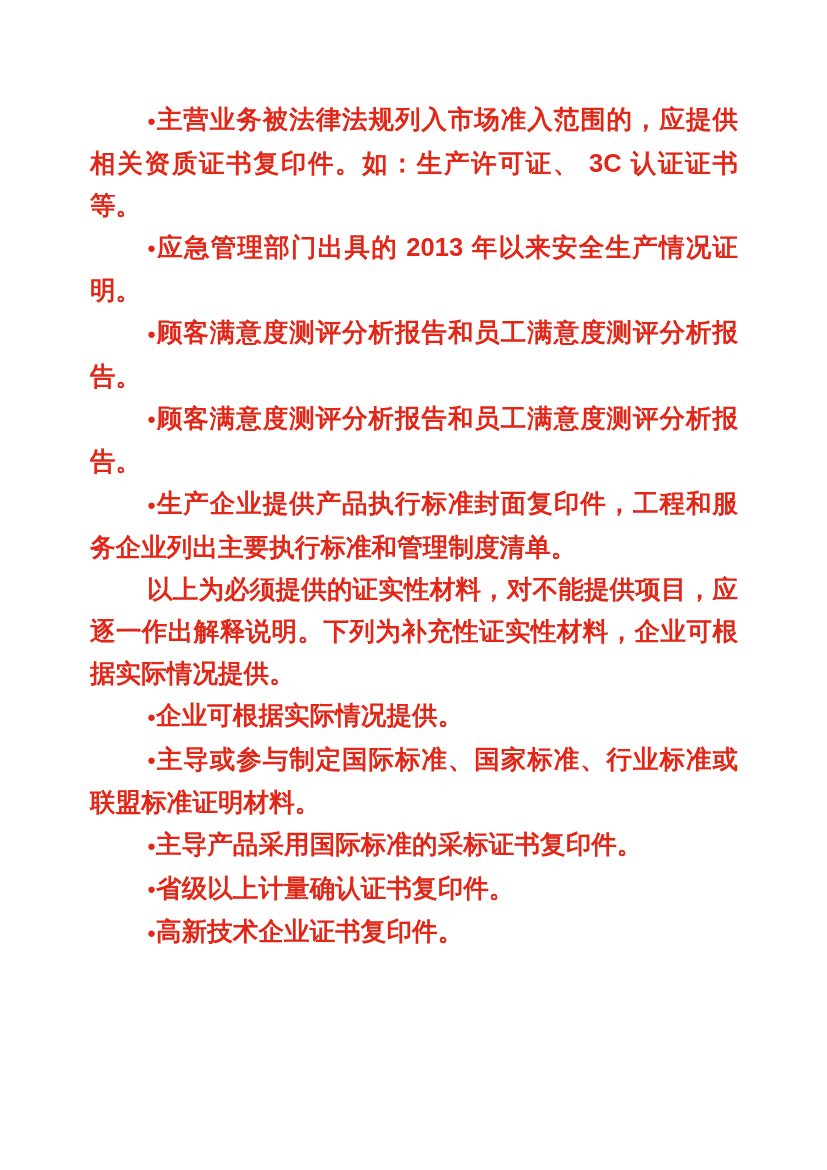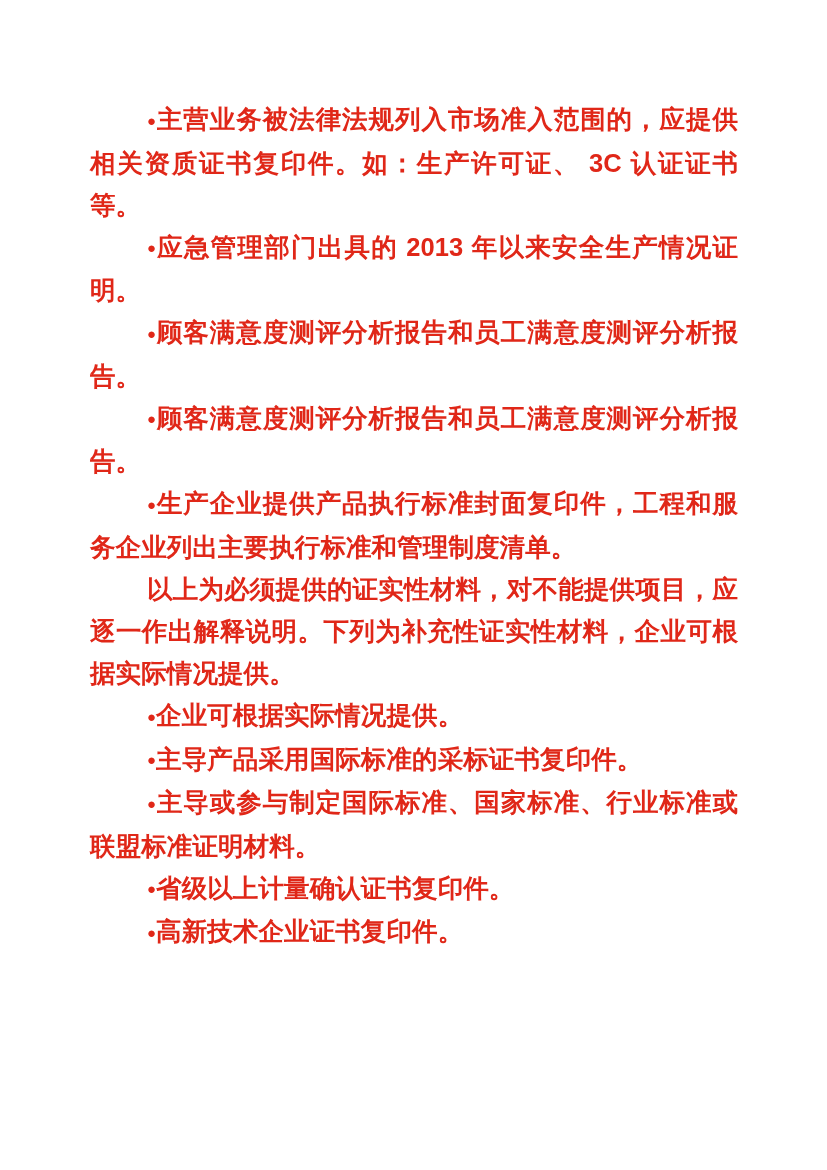--- a/index.html
+++ b/index.html
@@ -73,22 +73,22 @@
 <div class="page">
 
   <div class="doc-body">
     <p class="para bullet">主营业务被法律法规列入市场准入范围的，应提供相关资质证书复印件。如：生产许可证、 3C 认证证书等。</p>
     <p class="para bullet">应急管理部门出具的 2013 年以来安全生产情况证明。</p>
     <p class="para bullet">顾客满意度测评分析报告和员工满意度测评分析报告。</p>
     <p class="para bullet">顾客满意度测评分析报告和员工满意度测评分析报告。</p>
     <p class="para bullet">生产企业提供产品执行标准封面复印件，工程和服务企业列出主要执行标准和管理制度清单。</p>
     <p class="para indent">以上为必须提供的证实性材料，对不能提供项目，应逐一作出解释说明。下列为补充性证实性材料，企业可根据实际情况提供。</p>
     <p class="para bullet">企业可根据实际情况提供。</p>
+    <p class="para bullet">主导或参与制定国际标准、国家标准、行业标准或联盟标准证明材料。</p>
     <p class="para bullet">主导产品采用国际标准的采标证书复印件。</p>
-    <p class="para bullet">主导或参与制定国际标准、国家标准、行业标准或联盟标准证明材料。</p>
     <p class="para bullet">省级以上计量确认证书复印件。</p>
     <p class="para bullet">高新技术企业证书复印件。</p>
 
   </div>
 
   <div class="page-number">–  26  –</div>
 
 </div>
 
 </body></html>

